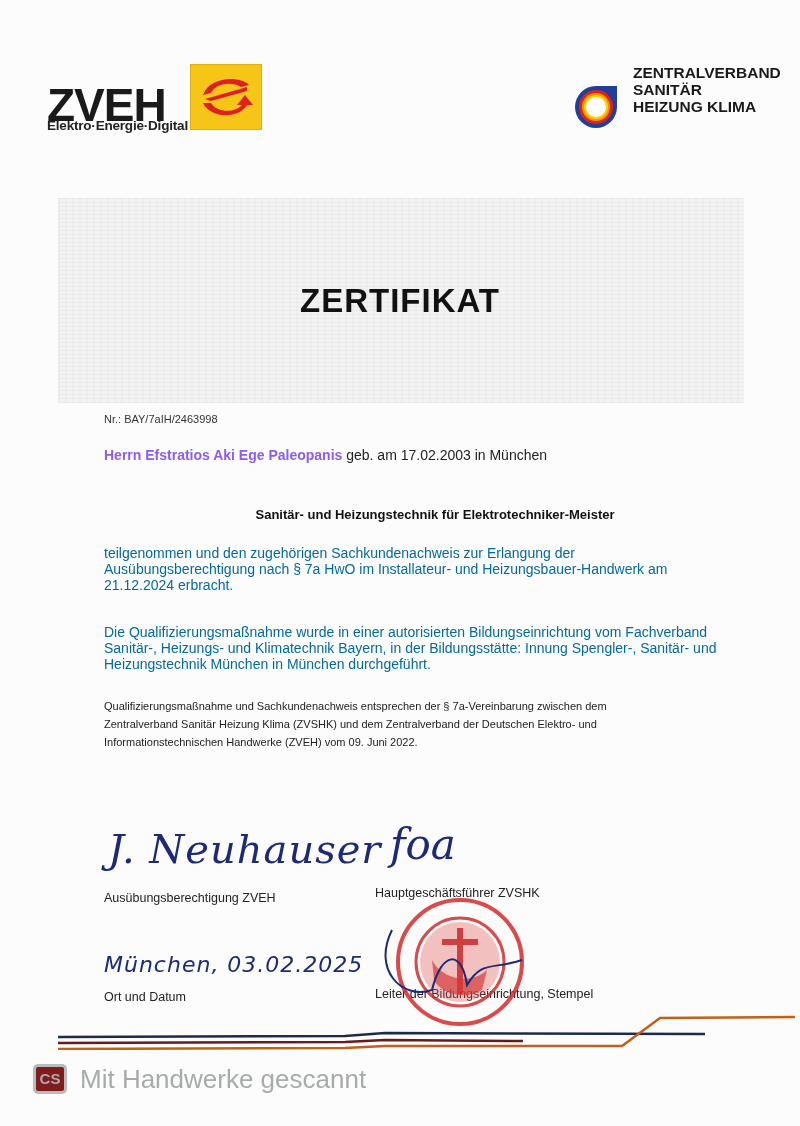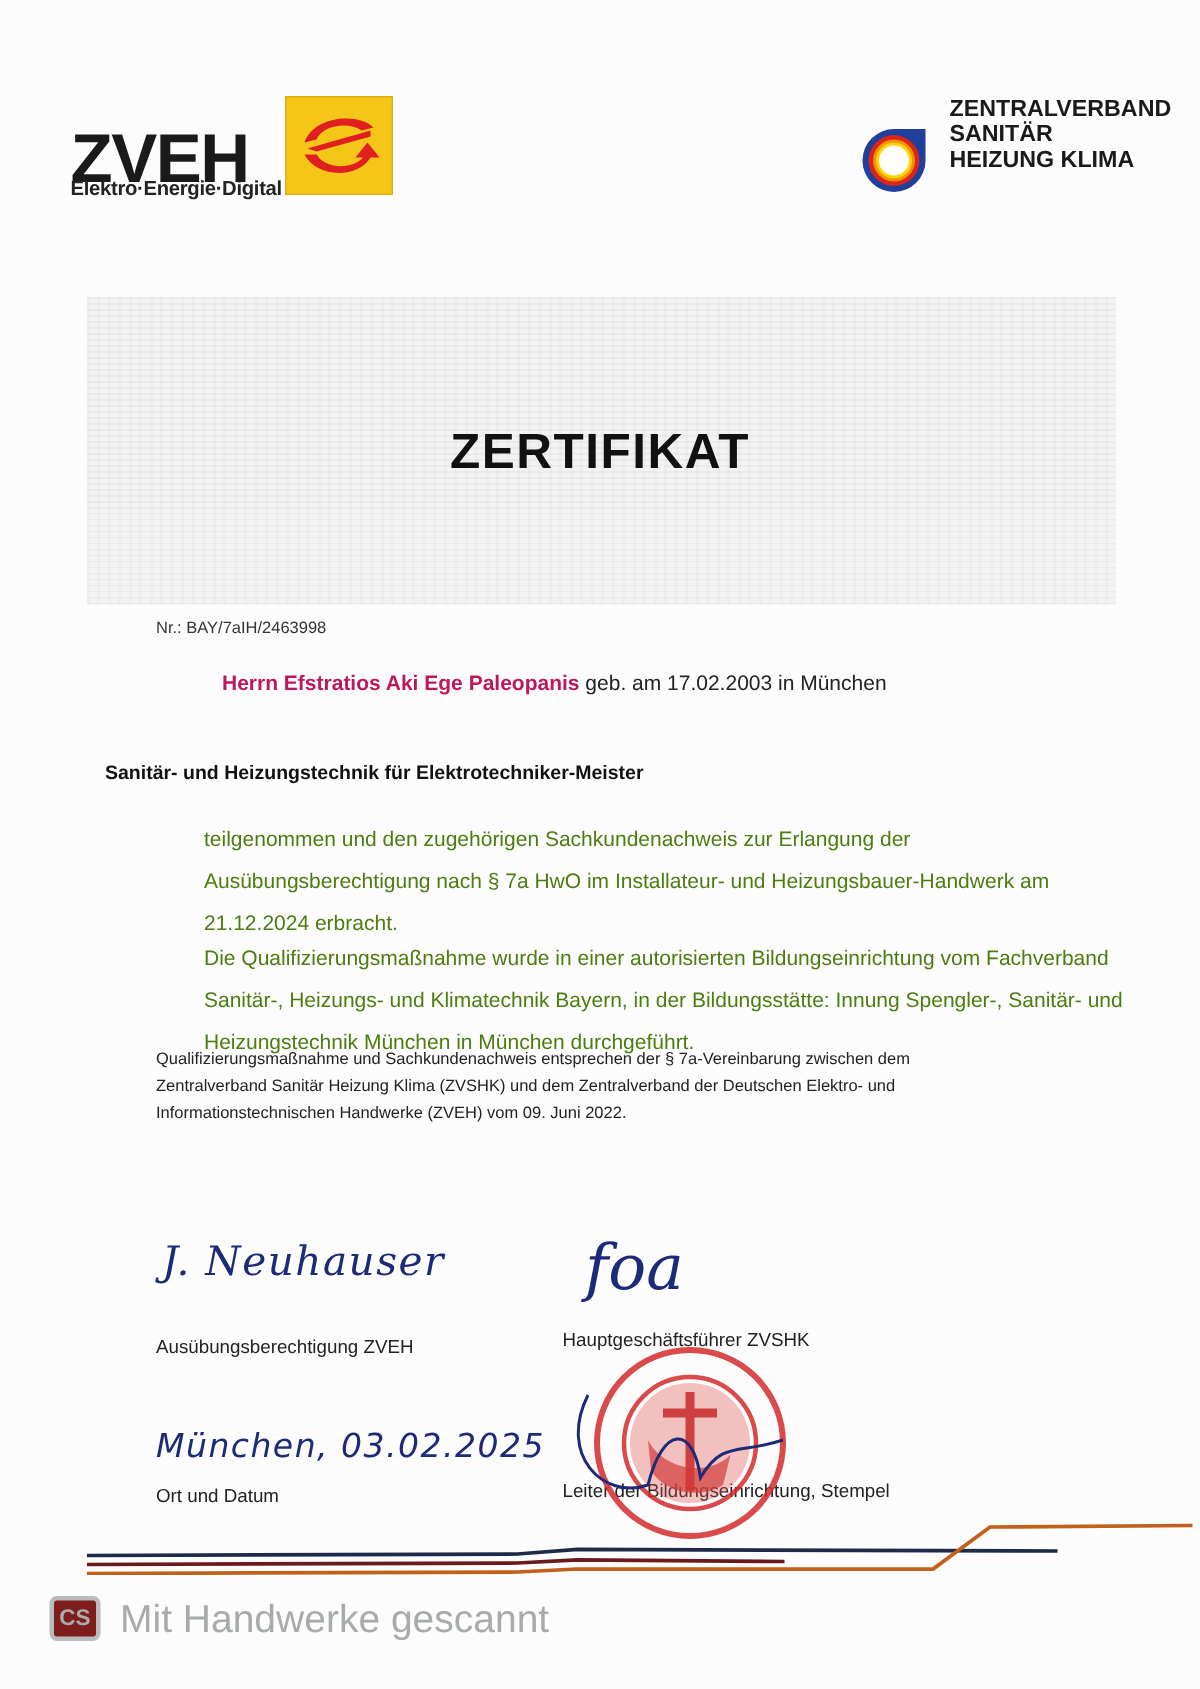--- a/index.html
+++ b/index.html
@@ -26,35 +26,35 @@
     left:58px; top:198px; width:686px; height:205px;
     background:
       repeating-linear-gradient(0deg, rgba(0,0,0,0.035) 0 1px, transparent 1px 4px),
       repeating-linear-gradient(90deg, rgba(0,0,0,0.02) 0 2px, transparent 2px 7px),
       #f2f3f2;
   }
   .title { left:0; width:800px; top:282px; text-align:center; font-size:33px; font-weight:bold; letter-spacing:1px; color:#111; }
 
   .nr { left:104px; top:413px; font-size:11px; color:#333; }
   .p1 { left:104px; top:446px; font-size:14px; line-height:19.5px; color:#222; }
-  .p1 b { color:#be185d;margin-left:44px; }
-  .course { left:0; width:800px; top:507px; text-align:left; font-size:13px; font-weight:bold; color:#111; padding-left:70px; box-sizing:border-box; }
-  .para { left:104px; font-size:14px; line-height:28px; color:#4d7c0f; width:620px;margin-left:32px; }
+  .p1 b { color:#8b5cf6; }
+  .course { left:0; width:800px; top:507px; text-align:center; font-size:13px; font-weight:bold; color:#111; padding-left:70px; box-sizing:border-box; }
+  .para { left:104px; font-size:14px; line-height:16px; color:#0369a1; width:620px; }
   .p2 { top:545px; }
   .p3 { top:624px; }
   .p4 { left:104px; top:697px; font-size:11px; line-height:18px; color:#222; width:560px; }
 
   .sig-label { font-size:12.5px; color:#222; }
   .sig1-label { left:104px; top:891px; }
   .sig2-label { left:375px; top:886px; }
   .place-label { left:104px; top:990px; }
   .stamp-label { left:375px; top:987px; }
 
   .sig { font-family:"DejaVu Serif", serif; font-style:italic; color:#1c2a78; }
-  .sig1 { left:108px; top:826px; font-size:27px; letter-spacing:1px; }
+  .sig1 { left:108px; top:826px; font-size:40px; letter-spacing:1px; }
   .sig2 { left:390px; top:820px; font-size:42px; }
   .handdate { left:104px; top:952px; font-size:22px; font-style:italic; color:#1c2a78; font-family:"DejaVu Sans", sans-serif; letter-spacing:1px; }
 
   .stamp { left:372px; top:890px; width:160px; height:150px; }
 
   .rules { left:55px; top:1000px; width:745px; height:50px; }
 
   .cs-logo {
     left:33px; top:1064px; width:34px; height:30px; border:3px solid #b9bcbc; border-radius:5px;
     box-sizing:border-box; background:#7f1d1d; font-size:15px; font-weight:bold; color:#a9acac; text-align:center; line-height:24px;

